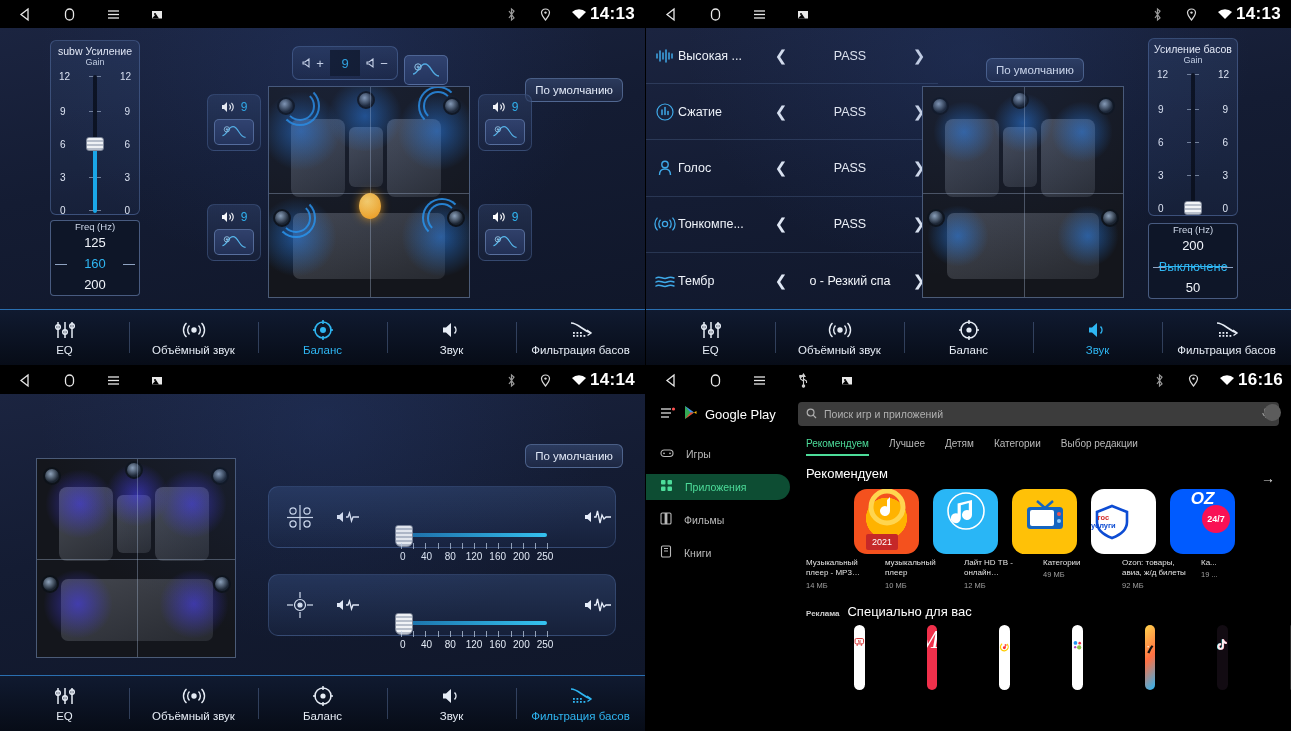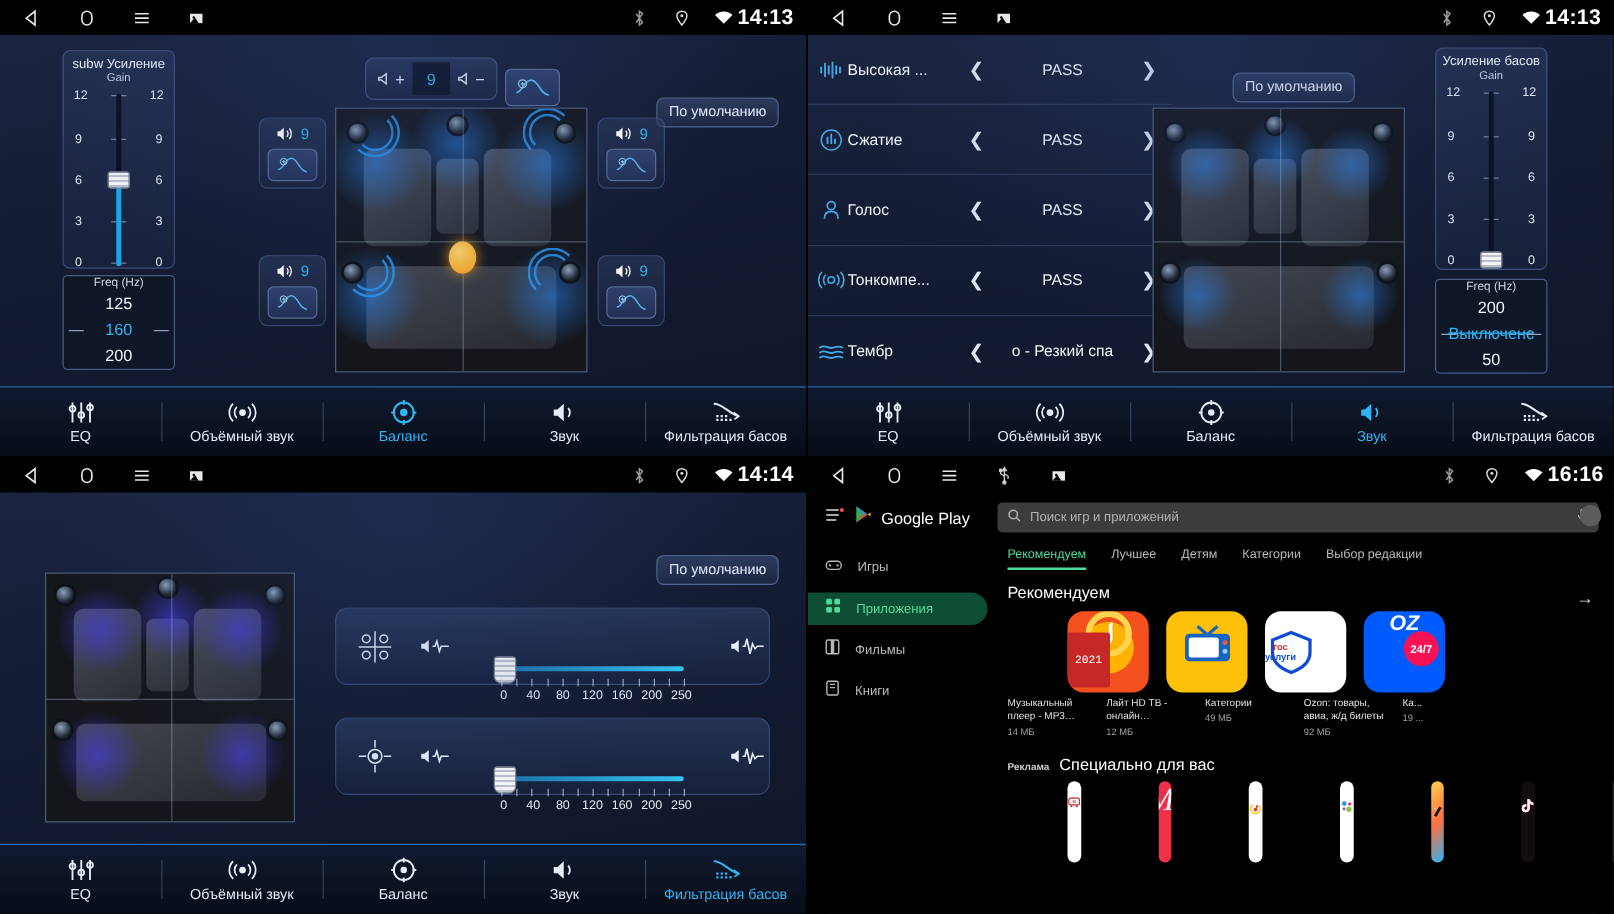--- a/index.html
+++ b/index.html
@@ -1141,24 +1141,34 @@
             <span class="gp-arrow">→</span>
           </div>
 
           <div class="gp-apps">
             <div class="gp-app">
               <div class="gp-icon" style="background:radial-gradient(circle at 50% 45%,#ffb300 0 42%,#f4511e 43% 100%);">
                 <svg width="40" height="40" viewBox="0 0 40 40">
                     <circle cx="20" cy="18" r="16" fill="none" stroke="#ffd54f" stroke-width="5"></circle>
                     <path d="M23 8 v14 a5 5 0 1 1 -3 -4.6 V11 Z" fill="#fff"></path>
                   </svg>
-                <span style="position:absolute;left:0;bottom:4px;background:#c62828;color:#fff;font-size:9px;padding:17px 6px;border-radius:2px;font-family:Liberation Mono, monospace;">2021</span>
+                <span style="position:absolute;left:12px;bottom:4px;background:#c62828;color:#fff;font-size:9px;padding:3px 6px;border-radius:2px;">2021</span>
               </div>
               <div class="gp-name">Музыкальный плеер - MP3 плеер , Плеер ...</div>
               <div class="gp-size">14 МБ</div>
+            </div>
+            <div class="gp-app">
+              <div class="gp-icon" style="background:#29b6f6;">
+                <svg width="44" height="44" viewBox="0 0 44 44">
+                    <circle cx="22" cy="22" r="18" fill="none" stroke="#fff" stroke-width="1.6"></circle>
+                    <path d="M28 11 v15 a5 5 0 1 1 -3.2 -4.7 V14 l-8 2.2 v13 a5 5 0 1 1 -3.2 -4.7 V14.6 Z" fill="#fff"></path>
+                  </svg>
+              </div>
+              <div class="gp-name">музыкальный плеер</div>
+              <div class="gp-size">10 МБ</div>
             </div>
             <div class="gp-app">
               <div class="gp-icon" style="background:#ffc107;">
                 <svg width="48" height="46" viewBox="0 0 48 46">
                     <path d="M16 12 L24 19 M32 12 L24 19" stroke="#1565c0" stroke-width="2.4" fill="none"></path>
                     <rect x="6" y="18" width="36" height="22" rx="3.5" fill="#1565c0"></rect>
                     <rect x="9" y="21" width="24" height="16" rx="2" fill="#fff"></rect>
                     <circle cx="38" cy="25" r="2" fill="#ef5350"></circle>
                     <circle cx="38" cy="32" r="2" fill="#90caf9"></circle>
                   </svg>

